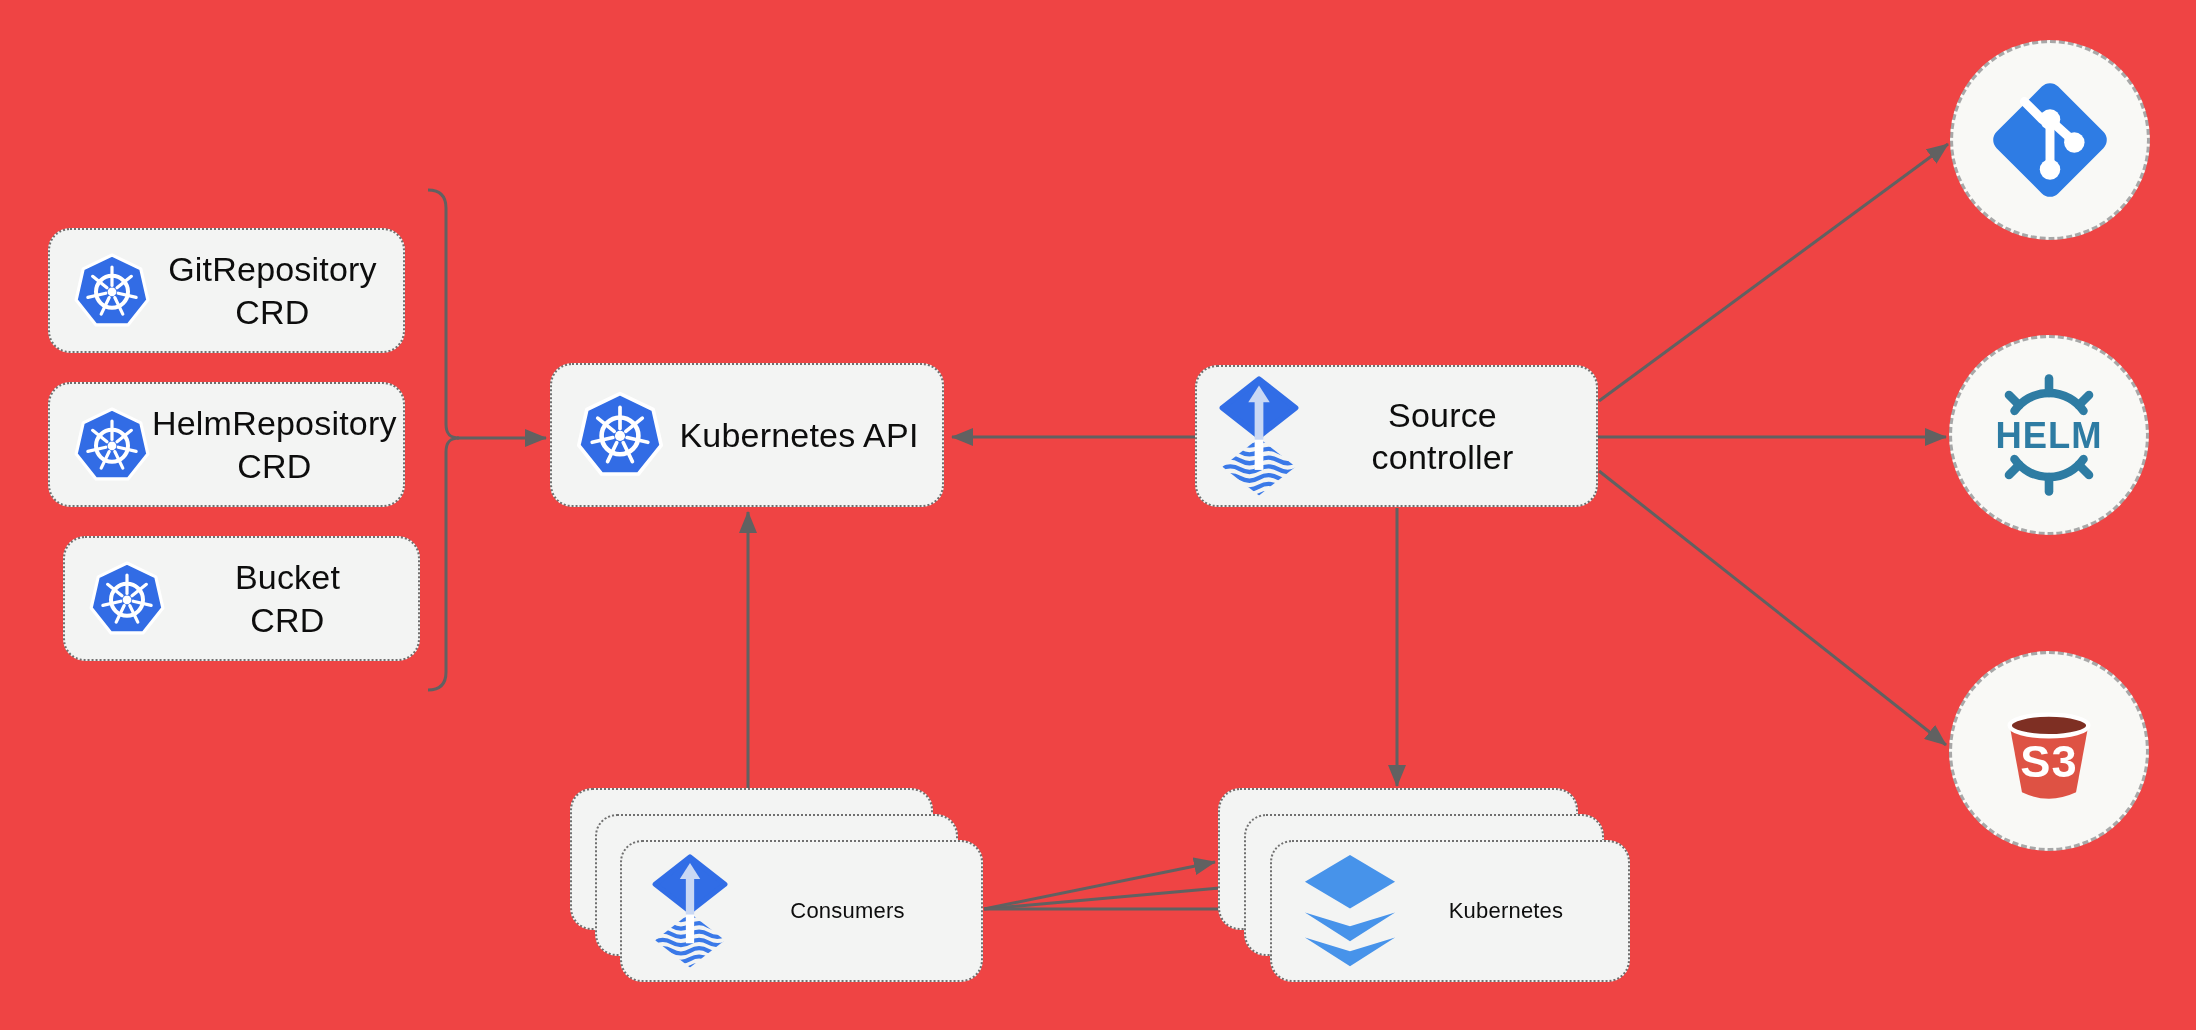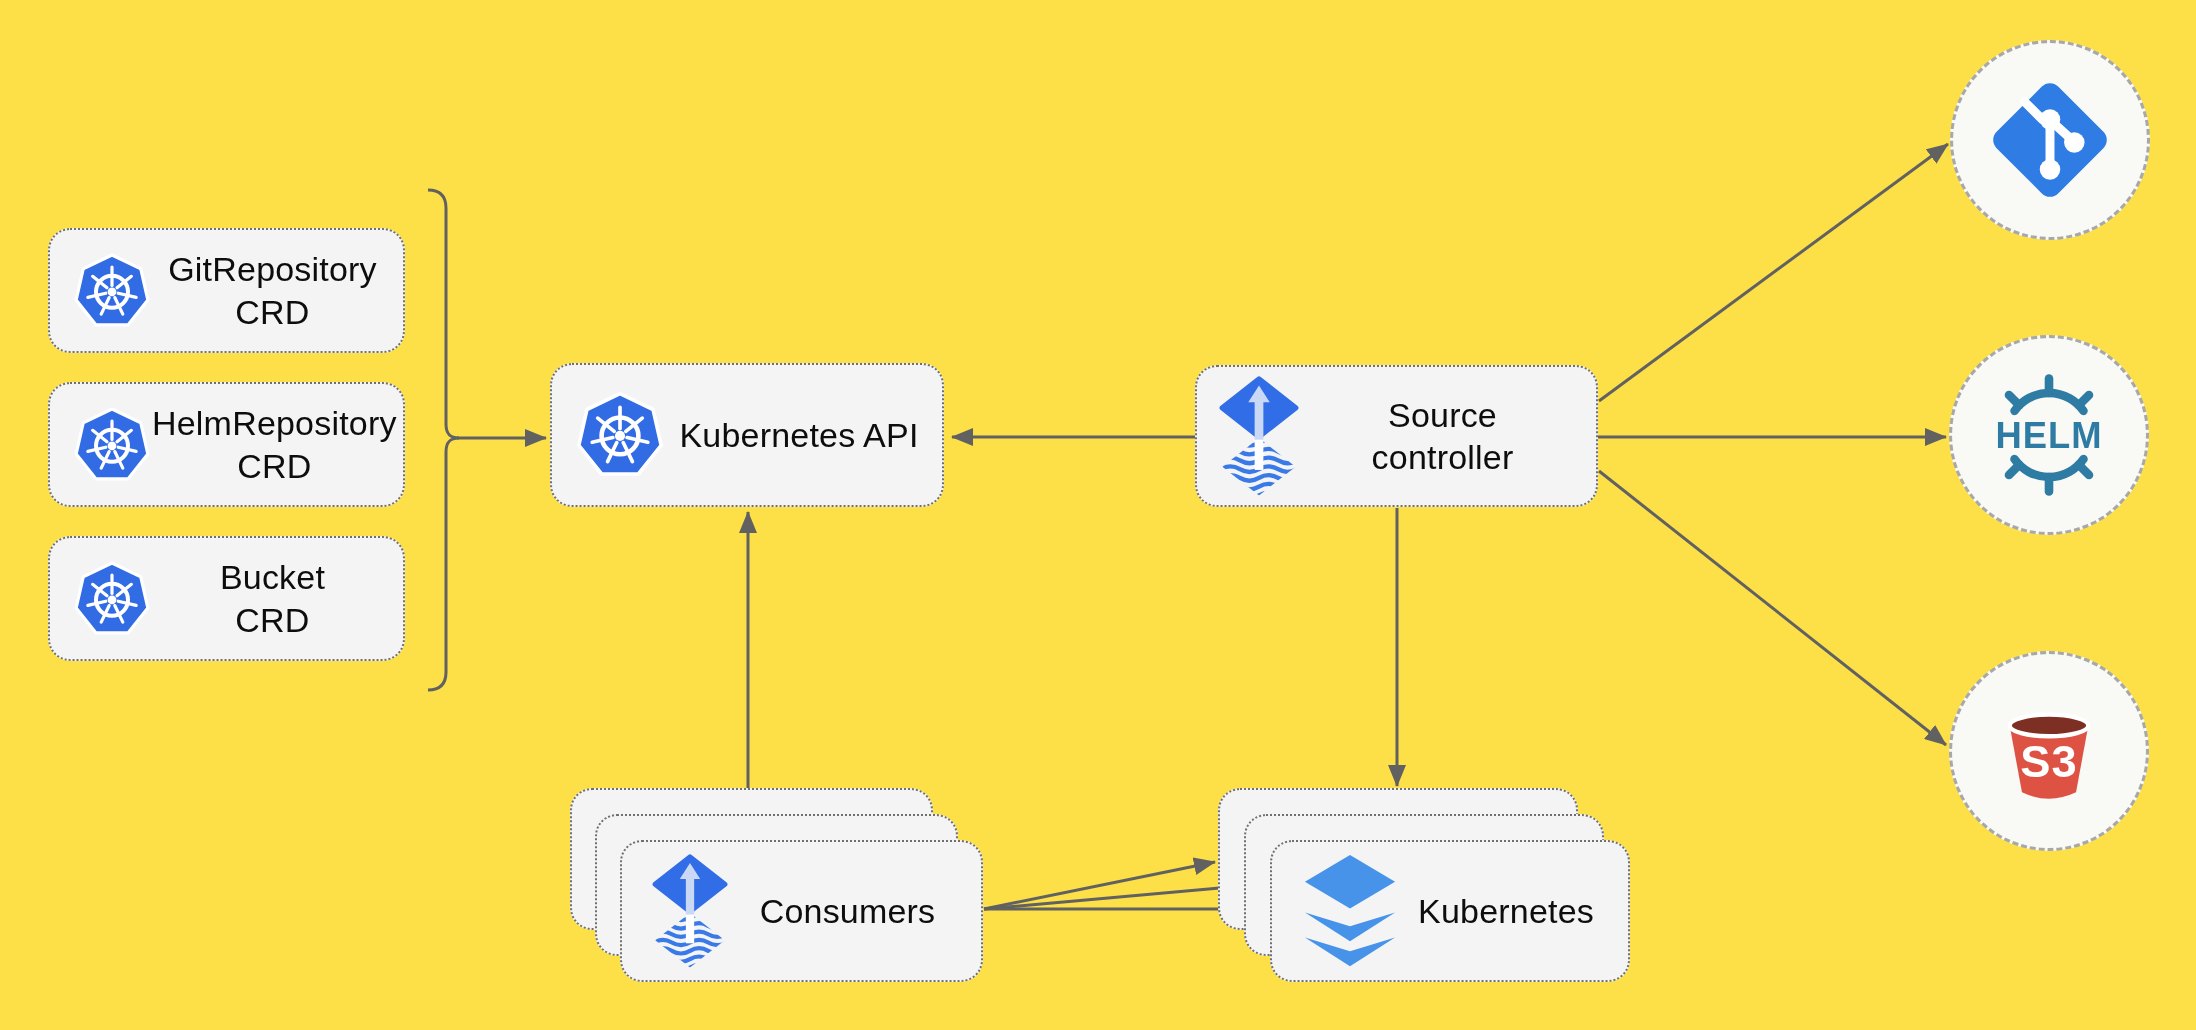--- a/index.html
+++ b/index.html
@@ -1,19 +1,19 @@
 <!DOCTYPE html>
 <html><head>
 <meta charset="utf-8">
 <style>
   html,body{margin:0;padding:0;background:#ffffff;}
   .stage{
     position:relative;
     width:2196px;height:1030px;
-    background:#fde047;
+    background:#ef4444;
     font-family:"Liberation Sans", sans-serif;
     color:#0d0d0d;
     overflow:hidden;
   }
   svg.connectors{
     position:absolute;left:0;top:0;width:2196px;height:1030px;
     z-index:1;pointer-events:none;
   }
   .node{
     position:absolute;
@@ -38,21 +38,21 @@
     width:100%;height:100%;
     background:#F3F4F3;
     border:2.5px dotted #6F6F6F;
     border-radius:22px;
     box-sizing:border-box;
     display:flex;align-items:center;
   }
   .stack .layer .icon{flex:0 0 auto;margin-left:30px;}
   .stack .layer .label{
     flex:1 1 auto;display:flex;justify-content:center;align-items:center;
-    font-size:34px;letter-spacing:.2px;padding-right:14px;text-align:center;
+    font-size:22px;letter-spacing:.2px;padding-right:14px;text-align:center;
   }
   .circle-node{
     position:absolute;
     width:200px;height:200px;
     border-radius:50%;
     background:#F9F9F6;
     border:3px dashed #A8A8A8;
     box-sizing:border-box;
     display:flex;align-items:center;justify-content:center;
     z-index:2;
@@ -185,21 +185,21 @@
   <div class="node" style="left:48px;top:382px;width:357px;height:125px;align-items:center;">
     <svg class="icon" width="80" height="80">
       <use href="#sym-k8s"></use>
       </svg>
     <div class="label">
       <span>HelmRepository</span>
       <span>CRD</span>
     </div>
   </div>
 
-  <div class="node" style="left:48px;top:536px;width:357px;height:125px;justify-content:space-between;">
+  <div class="node" style="left:63px;top:536px;width:357px;height:125px;justify-content:space-between;">
     <svg class="icon" width="80" height="80">
       <use href="#sym-k8s"></use>
       </svg>
     <div class="label">
       <span>Bucket</span>
       <span>CRD</span>
     </div>
   </div>
 
   <div class="node" style="left:1195px;top:365px;width:403px;height:142px;">

